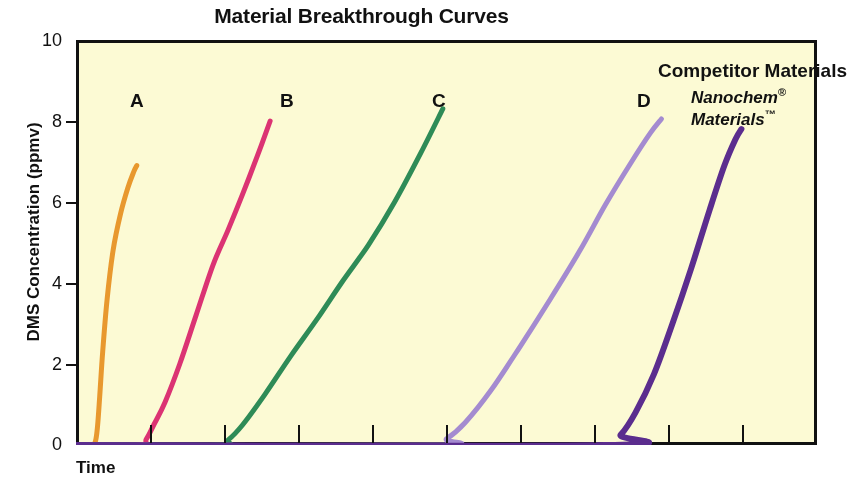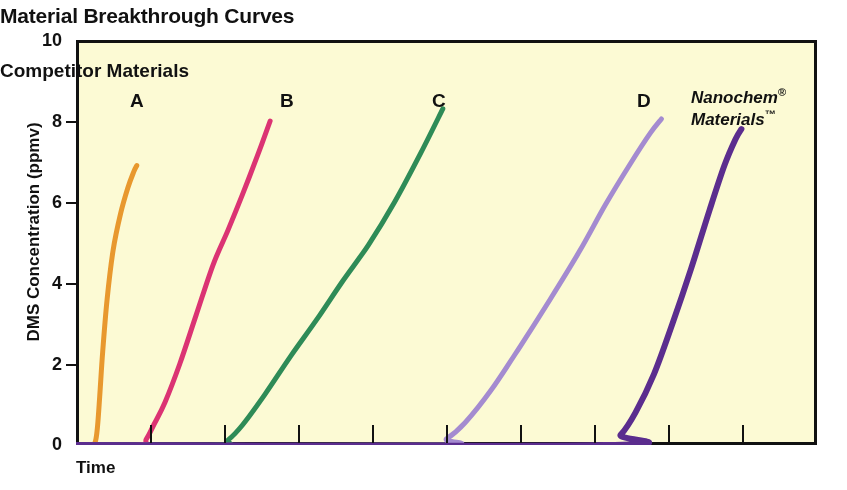--- a/index.html
+++ b/index.html
@@ -18,20 +18,21 @@
     position: absolute;
     left: 0; top: 0;
     width: 847px;
     height: 490px;
   }
   .chart-title {
     position: absolute;
     left: 0;
     top: 4px;
     width: 723px;
+    text-align: center;
     font-size: 21px;
     font-weight: bold;
     color: #111111;
     letter-spacing: -0.2px;
   }
   .plot-frame {
     position: absolute;
     left: 76px;
     top: 40px;
     width: 741px;
@@ -56,21 +57,21 @@
     transform: rotate(-90deg);
     font-size: 17px;
     font-weight: bold;
     color: #111111;
   }
   .ytick-label {
     position: absolute;
     width: 44px;
     text-align: right;
     font-size: 18px;
-    font-weight: bold;
+    font-weight: normal;
     color: #111111;
   }
   .ytick-mark {
     position: absolute;
     width: 12px;
     height: 0;
     border-top: 2px solid #111111;
   }
   .xlabel-axis {
     position: absolute;
@@ -161,21 +162,21 @@
   <div class="xtick-mark" style="left:298px;"></div>
   <div class="xtick-mark" style="left:372px;"></div>
   <div class="xtick-mark" style="left:446px;"></div>
   <div class="xtick-mark" style="left:520px;"></div>
   <div class="xtick-mark" style="left:594px;"></div>
   <div class="xtick-mark" style="left:668px;"></div>
   <div class="xtick-mark" style="left:742px;"></div>
 
   <div class="xlabel-axis">Time</div>
 
-  <div class="group-label" style="left:0; top:60px; width:847px; text-align:left;">Competitor Materials</div>
+  <div class="group-label" style="left:0; top:60px; width:847px; text-align:right;">Competitor Materials</div>
 
   <div class="series-label" style="left:130px; top:90px;">A</div>
   <div class="series-label" style="left:280px; top:90px;">B</div>
   <div class="series-label" style="left:432px; top:90px;">C</div>
   <div class="series-label" style="left:637px; top:90px;">D</div>
 
   <div class="brand-label" style="left:691px; top:86px;">
     <div><span>Nanochem</span><sup>®</sup></div>
     <div><span>Materials</span><span class="tm">™</span></div>
   </div>

